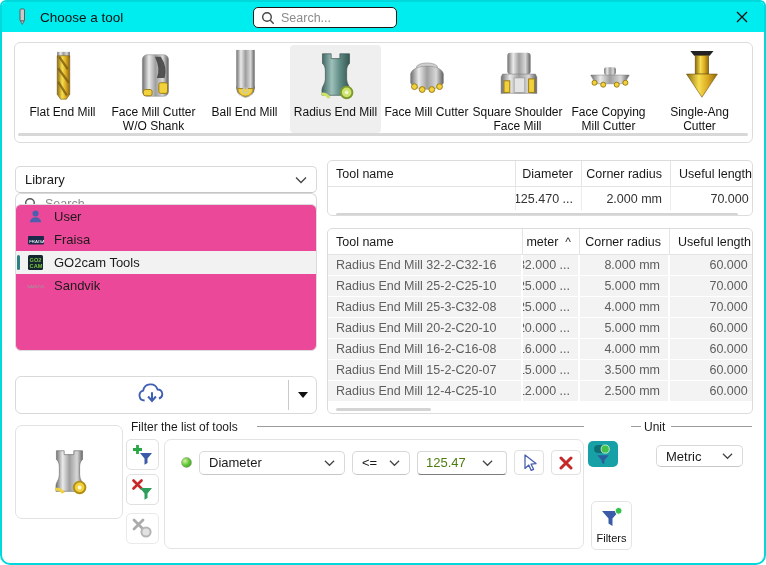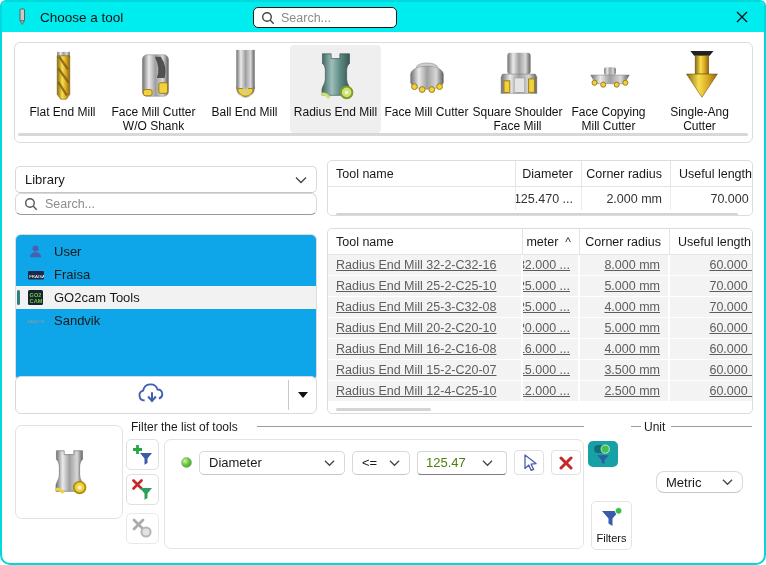--- a/index.html
+++ b/index.html
@@ -61,22 +61,22 @@
     border-radius:5px; display:flex; align-items:center; justify-content:space-between;
     padding:0 9px; font-size:13px; color:#1a1a1a;
   }
   .lib-select{ position:absolute; left:13px; top:164px; width:302px; height:27px;gap:20px; }
   .panel-search{
     position:absolute; left:13px; top:191px; width:302px; height:22px;
     background:#fff; border:1px solid #D9D9D9; border-bottom-color:#9a9a9a;
     border-radius:6px; display:flex; align-items:center; gap:7px; padding:0 8px;
   }
   .lib-list{
-    position:absolute; left:13px; top:232px; width:302px; height:147px;
-    border:1px solid #DCDCDC; border-radius:6px; background:#0ea5e9; padding-top:5px;
+    position:absolute; left:13px; top:202px; width:302px; height:147px;
+    border:1px solid #DCDCDC; border-radius:6px; background:#ec4899; 
   }
   .lib-item{
     height:23px; display:flex; align-items:center; gap:10px; padding:0 11px;
     position:relative; font-size:13px;
   }
   .lib-item.selected{ background:#F2F2F2; }
   .lib-item.selected::before{
     content:""; position:absolute; left:1px; top:4px; bottom:4px; width:3px;
     background:#2E7F7F; border-radius:2px;
   }
@@ -106,21 +106,21 @@
   .tbl2 .thead, .tbl2 .trow{ grid-template-columns:195px 57px 90px 110px; }
   .th{
     font-size:12.5px; color:#1a1a1a; display:flex; align-items:center;
     padding:0 8px; border-right:1px solid #E4E4E4; white-space:nowrap; overflow:hidden;text-align:center;
   }
   .th:last-child{ border-right:none; }
   .th.num{ justify-content:flex-end; }
   .sort-caret{ margin-left:7px; font-size:12px; color:#333; }
   .trow{ display:grid; }
   .tbl1 .trow{ height:23px; color:#333; }
-  .tbl2 .trow{ height:21px; background:#F3F3F3; border-bottom:1px solid #fff; color:#5E5E5E;text-decoration:underline; }
+  .tbl2 .trow{ height:21px; background:#F3F3F3; border-bottom:1px solid #fff; color:#5E5E5E; }
   .td{
     font-size:12.5px; display:flex; align-items:center; padding:0 8px;
     white-space:nowrap; overflow:hidden;
   }
   .tbl1 .td{ border-right:1px solid #ECECEC; }
   .tbl2 .td{ border-right:2px solid #fff; }
   .td:last-child{ border-right:none; }
   .td.num{ justify-content:flex-end; }
   .hscroll{ margin:3px 8px 0 8px; height:3px; position:relative; }
   .hscroll .thumb{ position:absolute; top:0; height:3px; background:#D4D4D4; border-radius:2px; }
@@ -166,21 +166,21 @@
   }
   .mini-btn{
     width:30px; height:25px; background:#fff; border:1px solid #E0E0E0;
     border-radius:4px; display:flex; align-items:center; justify-content:center;
   }
   .teal-btn{
     position:absolute; left:586px; top:439px; width:30px; height:26px;
     background:#17A1A6; border-radius:5px;
     display:flex; align-items:center; justify-content:center;
   }
-  .unit-select{ position:absolute; left:654px; top:469px; width:87px; height:22px;border-radius:8px; }
+  .unit-select{ position:absolute; left:654px; top:443px; width:87px; height:22px; }
   .filters-btn{
     position:absolute; left:589px; top:499px; width:41px; height:49px;
     background:#fff; border:1px solid #E4E4E4; border-radius:5px;
     display:flex; flex-direction:column; align-items:center; justify-content:center; gap:3px;
   }
   .filters-btn .fb-label{ font-size:11px; color:#111; }
   .chev{ flex:0 0 auto; }
 </style>
 </head>
 <body>

